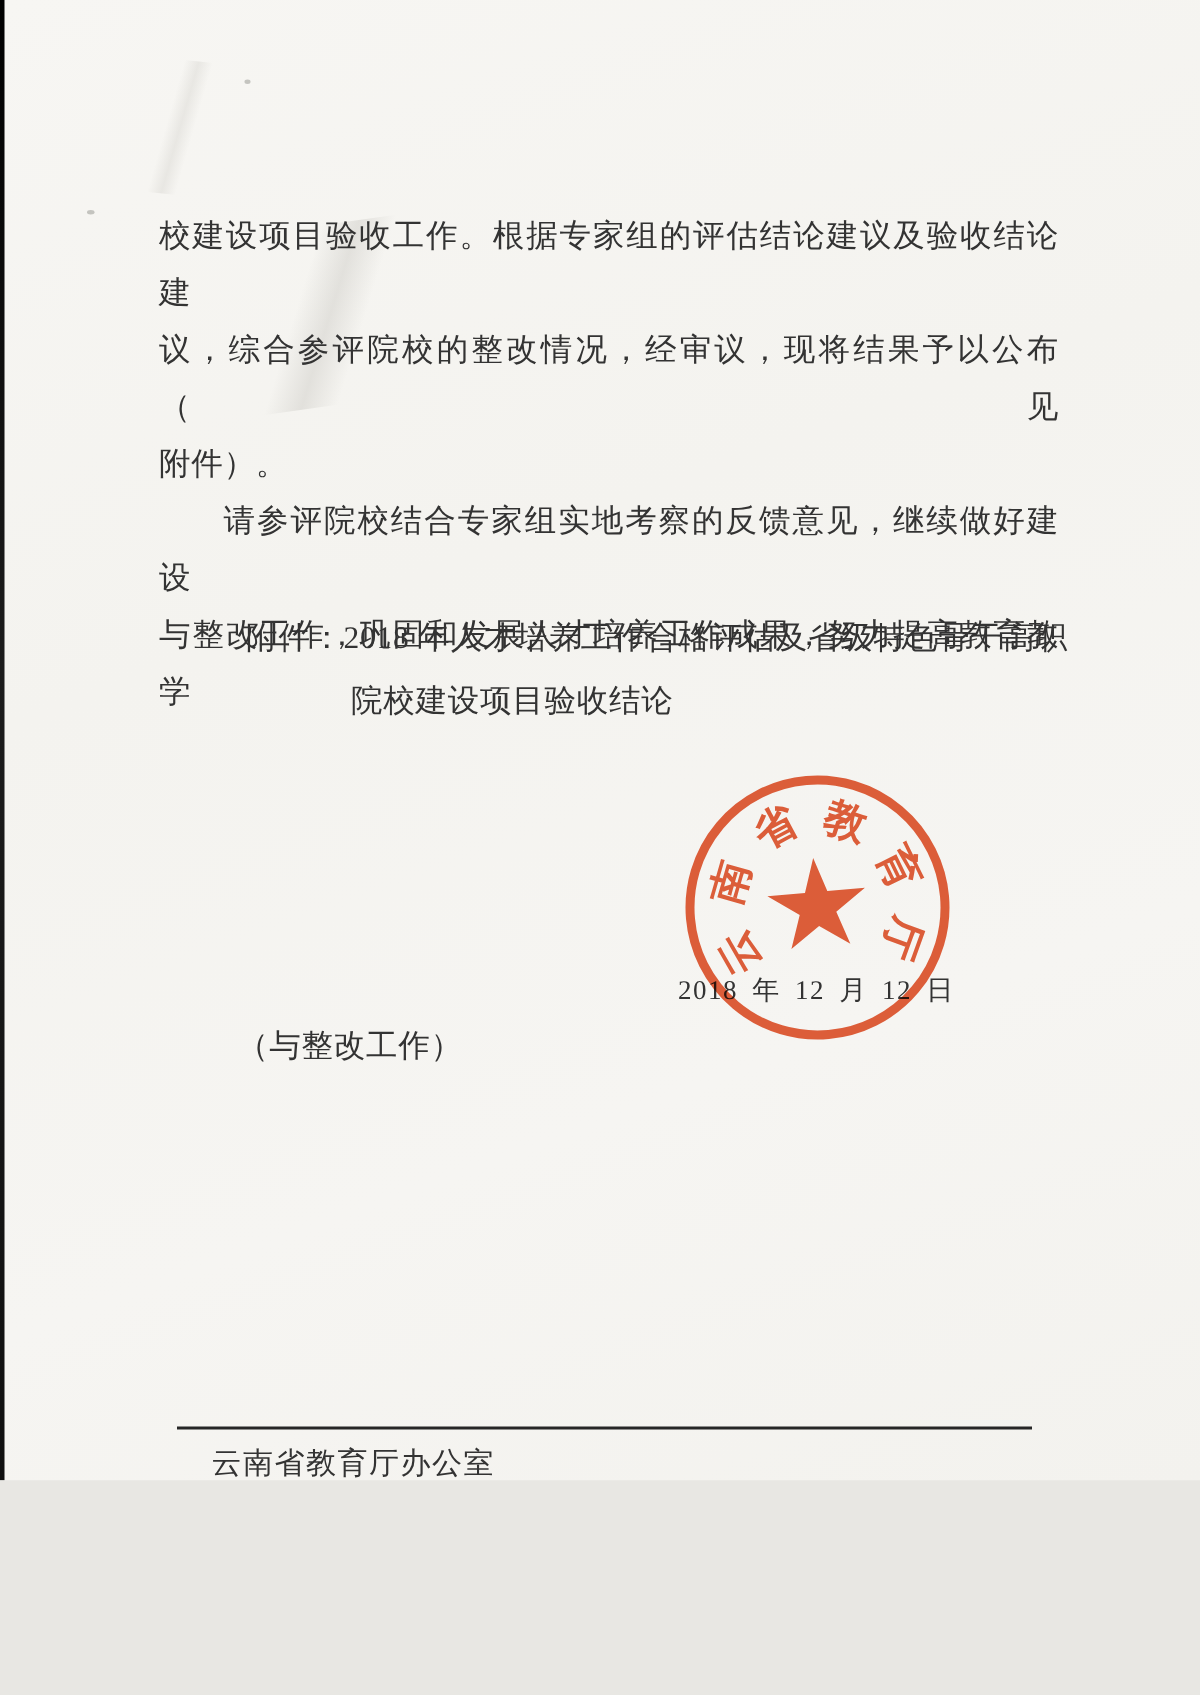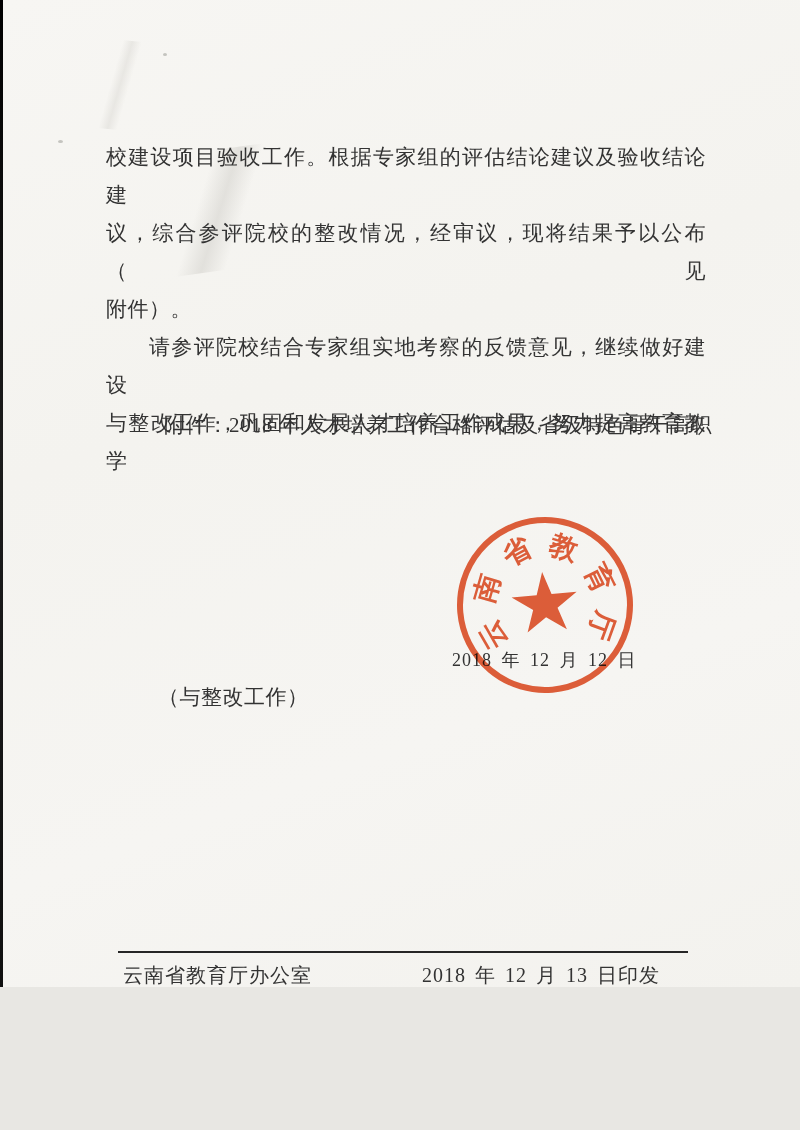--- a/index.html
+++ b/index.html
@@ -72,22 +72,22 @@
     position:absolute;left:50%;top:50%;
     font-size:28px;font-weight:600;color:var(--seal-color,#e2532b);
     font-family:"Liberation Serif","DejaVu Serif",serif;
   }
 
   
   .rule{position:absolute;left:118px;width:570px;height:2px;background:#262626;}
   .rule-top{top:951px;}
   .rule-bottom{top:996px;}
   .footer-row{
-    position:absolute;left:108px;top:957px;width:570px;height:36px;
-    display:flex;justify-content:space-between;align-items:center;
+    position:absolute;left:126px;top:957px;width:570px;height:36px;
+    display:flex;align-items:center;
     font-size:20px;letter-spacing:1px;
   }
   .footer-row .office{padding-left:15px;}
   .footer-row .printdate{padding-right:18px;word-spacing:3px;}
   .page-number{
     position:absolute;right:133px;top:1004px;
     font-size:20px;letter-spacing:1px;white-space:nowrap;
   }
 </style>
 </head>
@@ -104,20 +104,21 @@
   <div class="body-text">
     <div class="line just">校建设项目验收工作。根据专家组的评估结论建议及验收结论建</div>
     <div class="line just">议，综合参评院校的整改情况，经审议，现将结果予以公布（见</div>
     <div class="line">附件）。</div>
     <div class="line just indent2">请参评院校结合专家组实地考察的反馈意见，继续做好建设</div>
     <div class="line just">与整改工作，巩固和发展人才培养工作成果，努力提高教育教学</div>
   </div>
 
   <div class="attachment">
     <div class="line att-1">附件：2018 年人才培养工作合格评估及省级特色骨干高职</div>
+    <div class="line att-2">院校建设项目验收结论</div>
   </div>
 
   <div class="sign-date">2018 年 12 月 12 日</div>
 
   <div class="seal">
     <div class="seal-ring"></div>
     <div class="seal-star"></div>
     <div class="seal-chars" id="seal-chars">
         <span style="transform: translate(-50%, -50%) rotate(-115deg) translateY(-60px);">云</span>
         <span style="transform: translate(-50%, -50%) rotate(-69deg) translateY(-60px);">南</span>
@@ -126,19 +127,18 @@
         <span style="transform: translate(-50%, -50%) rotate(69deg) translateY(-60px);">育</span>
         <span style="transform: translate(-50%, -50%) rotate(115deg) translateY(-60px);">厅</span>
       </div>
   </div>
 
   <div class="release-note">（与整改工作）</div>
 
   <div class="rule rule-top"></div>
   <div class="footer-row">
     <span class="office">云南省教育厅办公室</span>
-    <span class="printdate">2018 年 12 月 13 日印发</span>
   </div>
   <div class="rule rule-bottom"></div>
 
   <div class="page-number">—2—</div>
 
 </div>
 
 </body></html>

